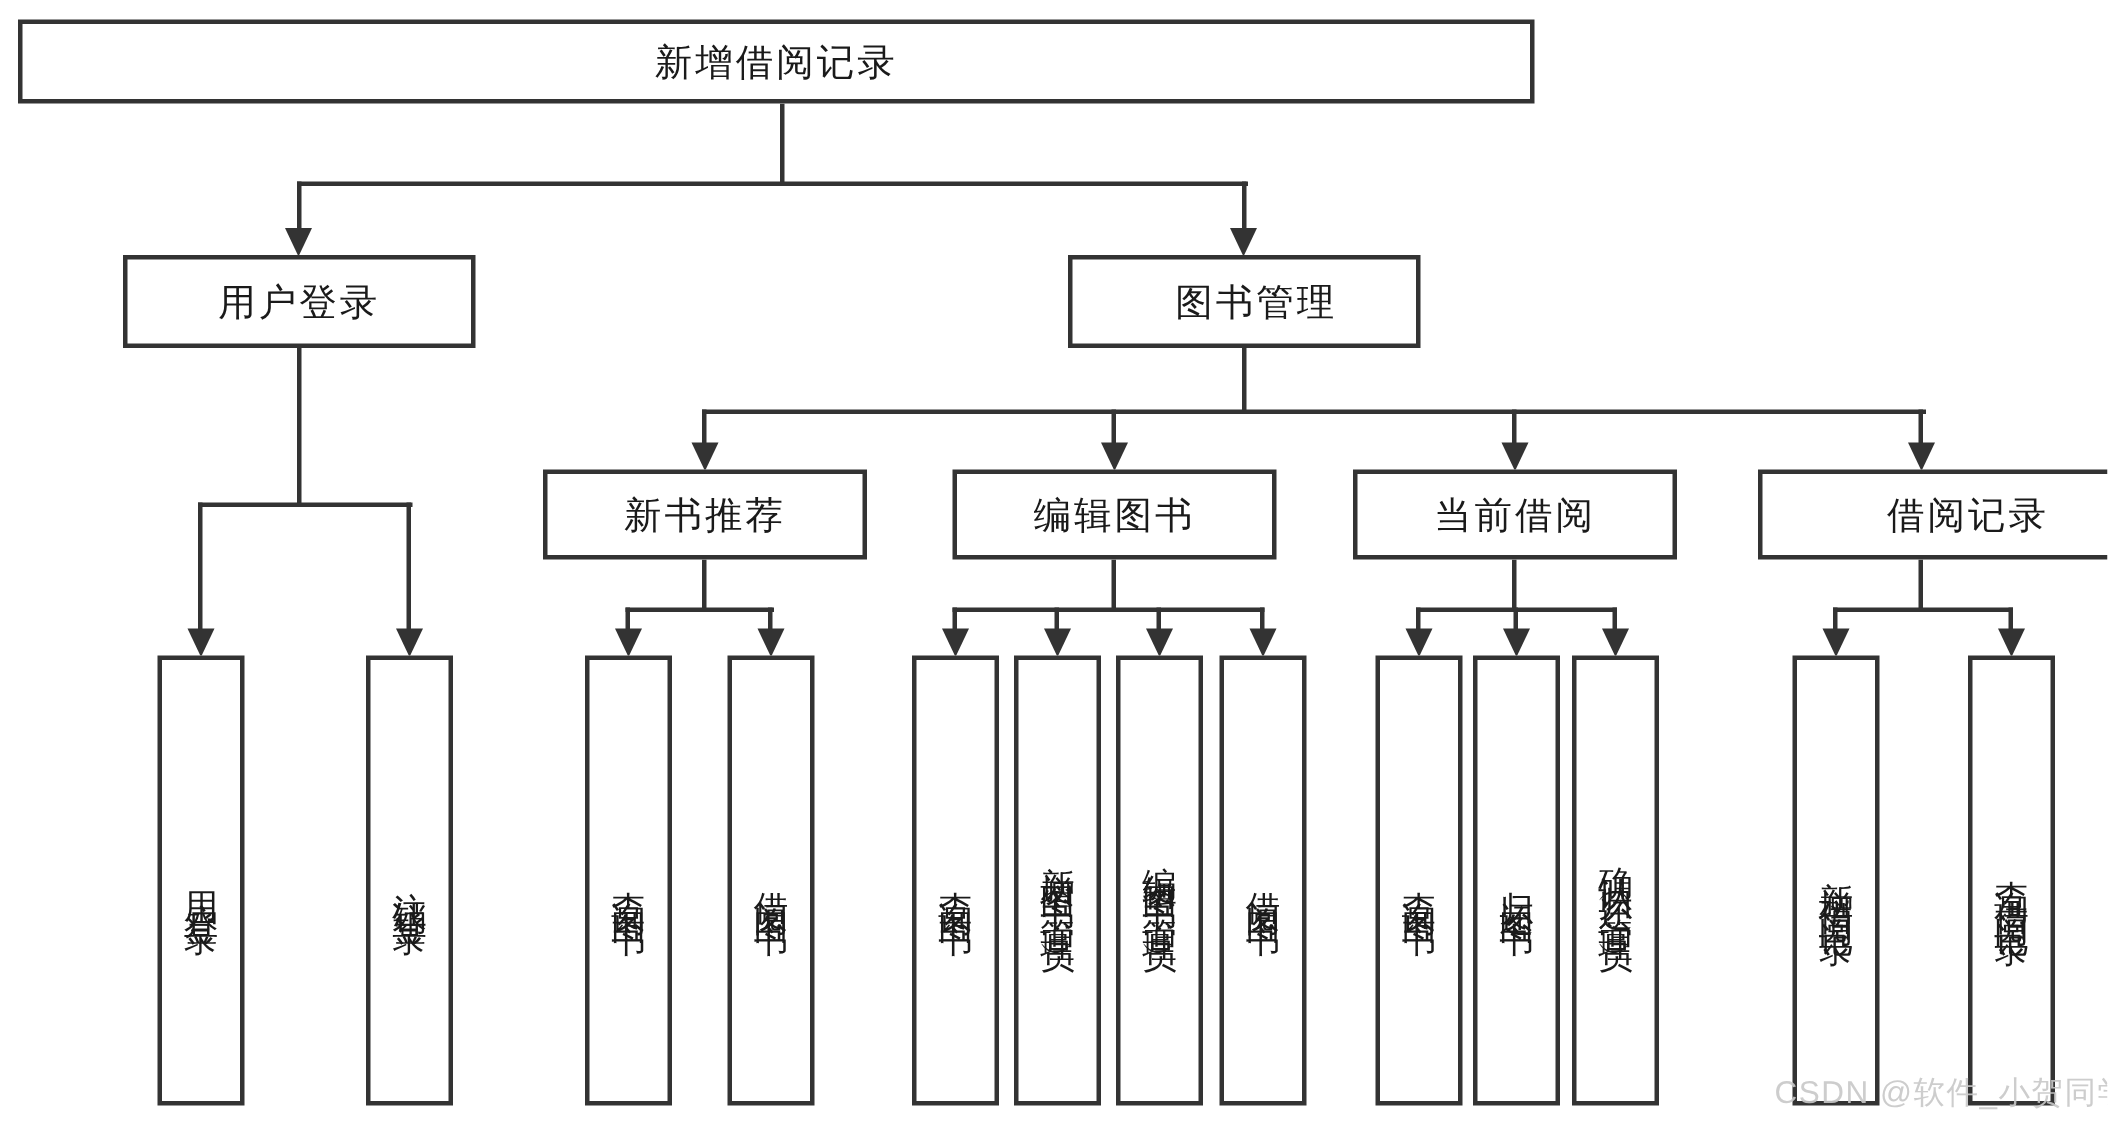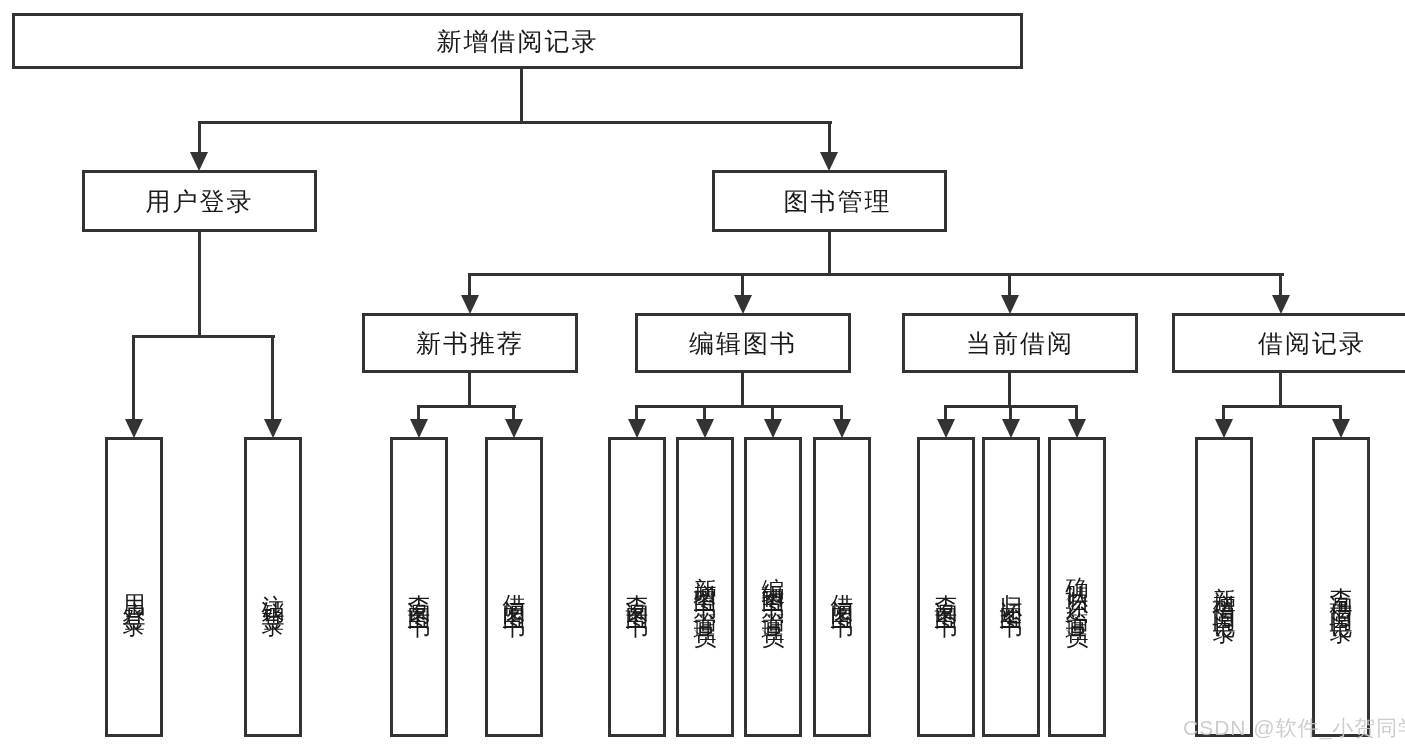--- a/index.html
+++ b/index.html
@@ -98,21 +98,21 @@
   <div class="arrow" style="left:461px; top:295px;"></div>
   <div class="vline" style="left:741px; top:273px; height:24px;"></div>
   <div class="arrow" style="left:734px; top:295px;"></div>
   <div class="vline" style="left:1008px; top:273px; height:24px;"></div>
   <div class="arrow" style="left:1001px; top:295px;"></div>
   <div class="vline" style="left:1279px; top:273px; height:24px;"></div>
   <div class="arrow" style="left:1272px; top:295px;"></div>
 
   <div class="box" style="left:362px; top:313px; width:216px; height:60px;">新书推荐</div>
   <div class="box" style="left:635px; top:313px; width:216px; height:60px;">编辑图书</div>
-  <div class="box" style="left:902px; top:313px; width:236px; height:60px;">当前借阅</div>
+  <div class="box" style="left:902px; top:313px; width:216px; height:60px;">当前借阅</div>
   <div class="box" style="left:1172px; top:313px; width:261px; height:60px;padding-left:19px;">借阅记录</div>
 
   <div class="vline" style="left:468px; top:373px; height:35px;"></div>
   <div class="hline" style="left:417px; top:405px; width:99px;"></div>
   <div class="vline" style="left:417px; top:405px; height:16px;"></div>
   <div class="arrow" style="left:410px; top:419px;"></div>
   <div class="vline" style="left:512px; top:405px; height:16px;"></div>
   <div class="arrow" style="left:505px; top:419px;"></div>
 
   <div class="vline" style="left:741px; top:373px; height:35px;"></div>

